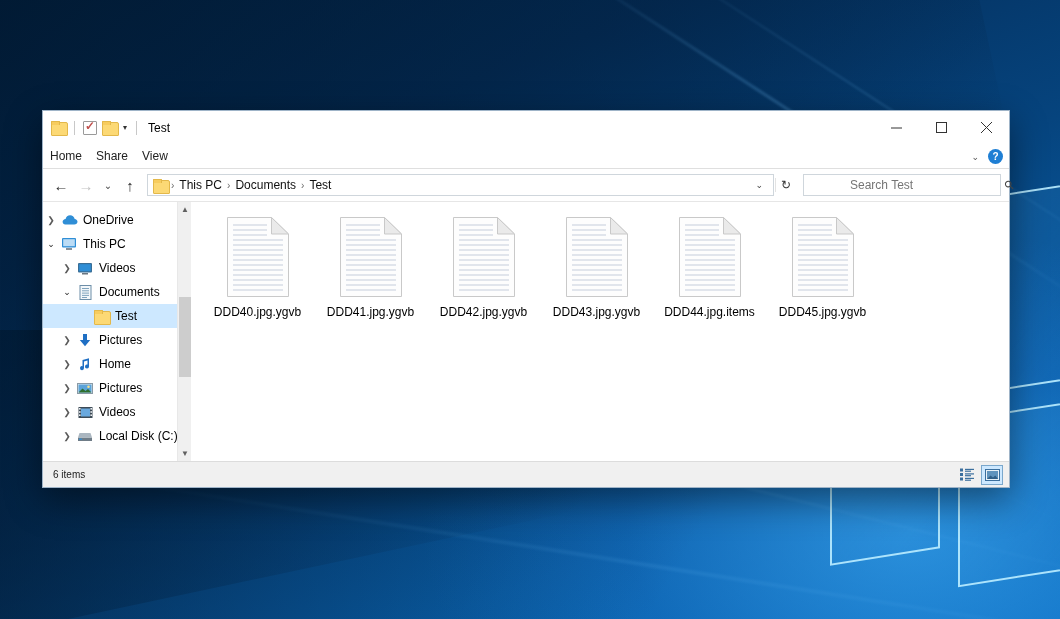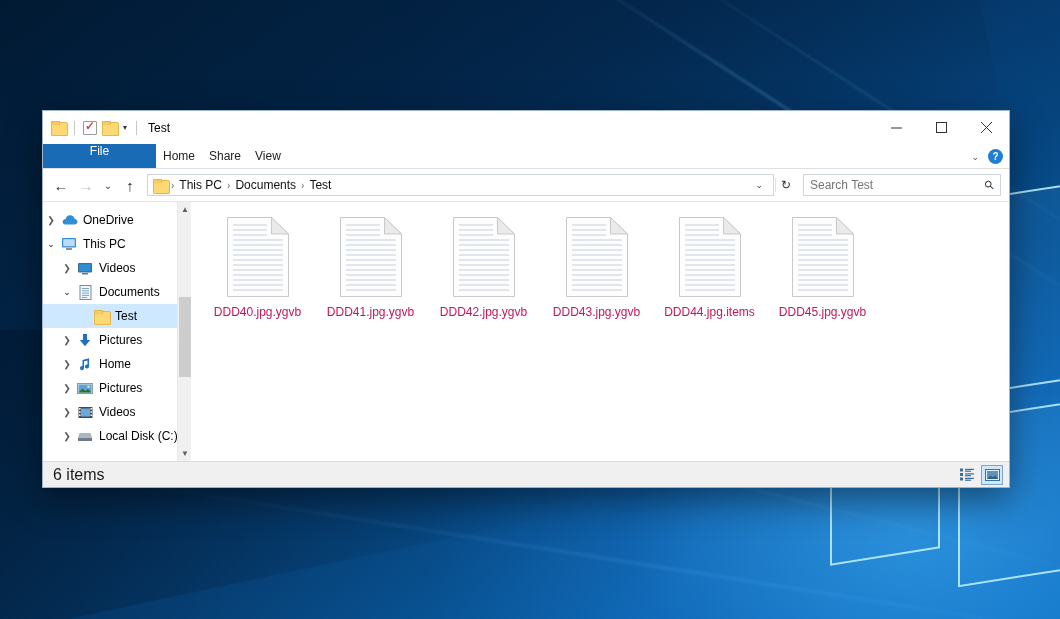--- a/index.html
+++ b/index.html
@@ -138,21 +138,21 @@
   .crumb-sep { color: #6a6a6a; font-size: 10px; padding: 0 1px; }
   #crumb-right { margin-left: auto; display: flex; align-items: center; }
   .crumb-caret { font-size: 9px; color: #444; padding: 0 6px; }
   .refresh { font-size: 12px; color: #333; padding: 0 5px; border-left: 1px solid #e3e3e3; }
   #searchbox {
     width: 198px; height: 22px; border: 1px solid #cfd6dc; background: #fff;
     display: flex; align-items: center; padding: 0 6px; margin-left: 6px;
   }
   #search-input {
     border: none; outline: none; flex: 1; font-size: 12px; color: #0f766e;
-    font-family: "Liberation Sans", sans-serif; background: transparent;
+    font-family: "Liberation Sans", sans-serif; background: transparent; margin-left: 40px;
   }
   .mag { font-size: 12px; color: #444; transform: rotate(-45deg); display:inline-block; }
 
   
   #wbody { flex: 1; display: flex; min-height: 0; border-top: 1px solid #e6e6e6; }
 
   #navpane {
     width: 148px; background: #fff; position: relative;
     overflow: hidden; flex: 0 0 auto; padding-top: 6px;
   }
@@ -183,27 +183,27 @@
     position: absolute; left: 1px; width: 12px; top: 95px; height: 80px; background: #cdcdcd;
   }
 
   #content { flex: 1; background: #fff; position: relative; padding: 12px 0 0 10px; }
   #filegrid { display: flex; flex-wrap: wrap; align-content: flex-start; }
   .file {
     width: 113px; display: flex; flex-direction: column; align-items: center;
     padding-top: 2px;
   }
   .fthumb { width: 66px; height: 82px; position: relative; }
-  .flabel { font-size: 12px; color: #be185d; margin-top: 7px; white-space: nowrap; }
+  .flabel { font-size: 12px; color: #000000; margin-top: 7px; white-space: nowrap; }
 
   
   #statusbar {
     height: 26px; background: #f0f0f0; border-top: 1px solid #dcdcdc;
     display: flex; align-items: center; padding: 0 6px 0 10px; flex: 0 0 auto;
-    font-size: 16px; color: #1a1a1a;
+    font-size: 10px; color: #1a1a1a;
   }
   #viewbtns { margin-left: auto; display: flex; align-items: center; gap: 3px; }
   .vbtn {
     width: 22px; height: 20px; display: flex; align-items: center; justify-content: center;
   }
   .vbtn.active { background: #cde8ff; border: 1px solid #7aa7cc; }
 </style>
 </head>
 <body>
 
@@ -256,21 +256,20 @@
       <div class="wbtn">
         <svg width="11" height="11" viewBox="0 0 11 11">
             <line x1="0" y1="0" x2="11" y2="11" stroke="#333" stroke-width="1"></line>
             <line x1="11" y1="0" x2="0" y2="11" stroke="#333" stroke-width="1"></line>
           </svg>
       </div>
     </div>
   </div>
 
   <div id="ribbon">
-    <div class="rtab file">File</div>
     <div class="rtab">Home</div>
     <div class="rtab">Share</div>
     <div class="rtab">View</div>
     <div id="ribbon-right">
       <span class="chev-dn">⌄</span>
       <span class="help-ico">?</span>
     </div>
   </div>
 
   <div id="addrbar">

